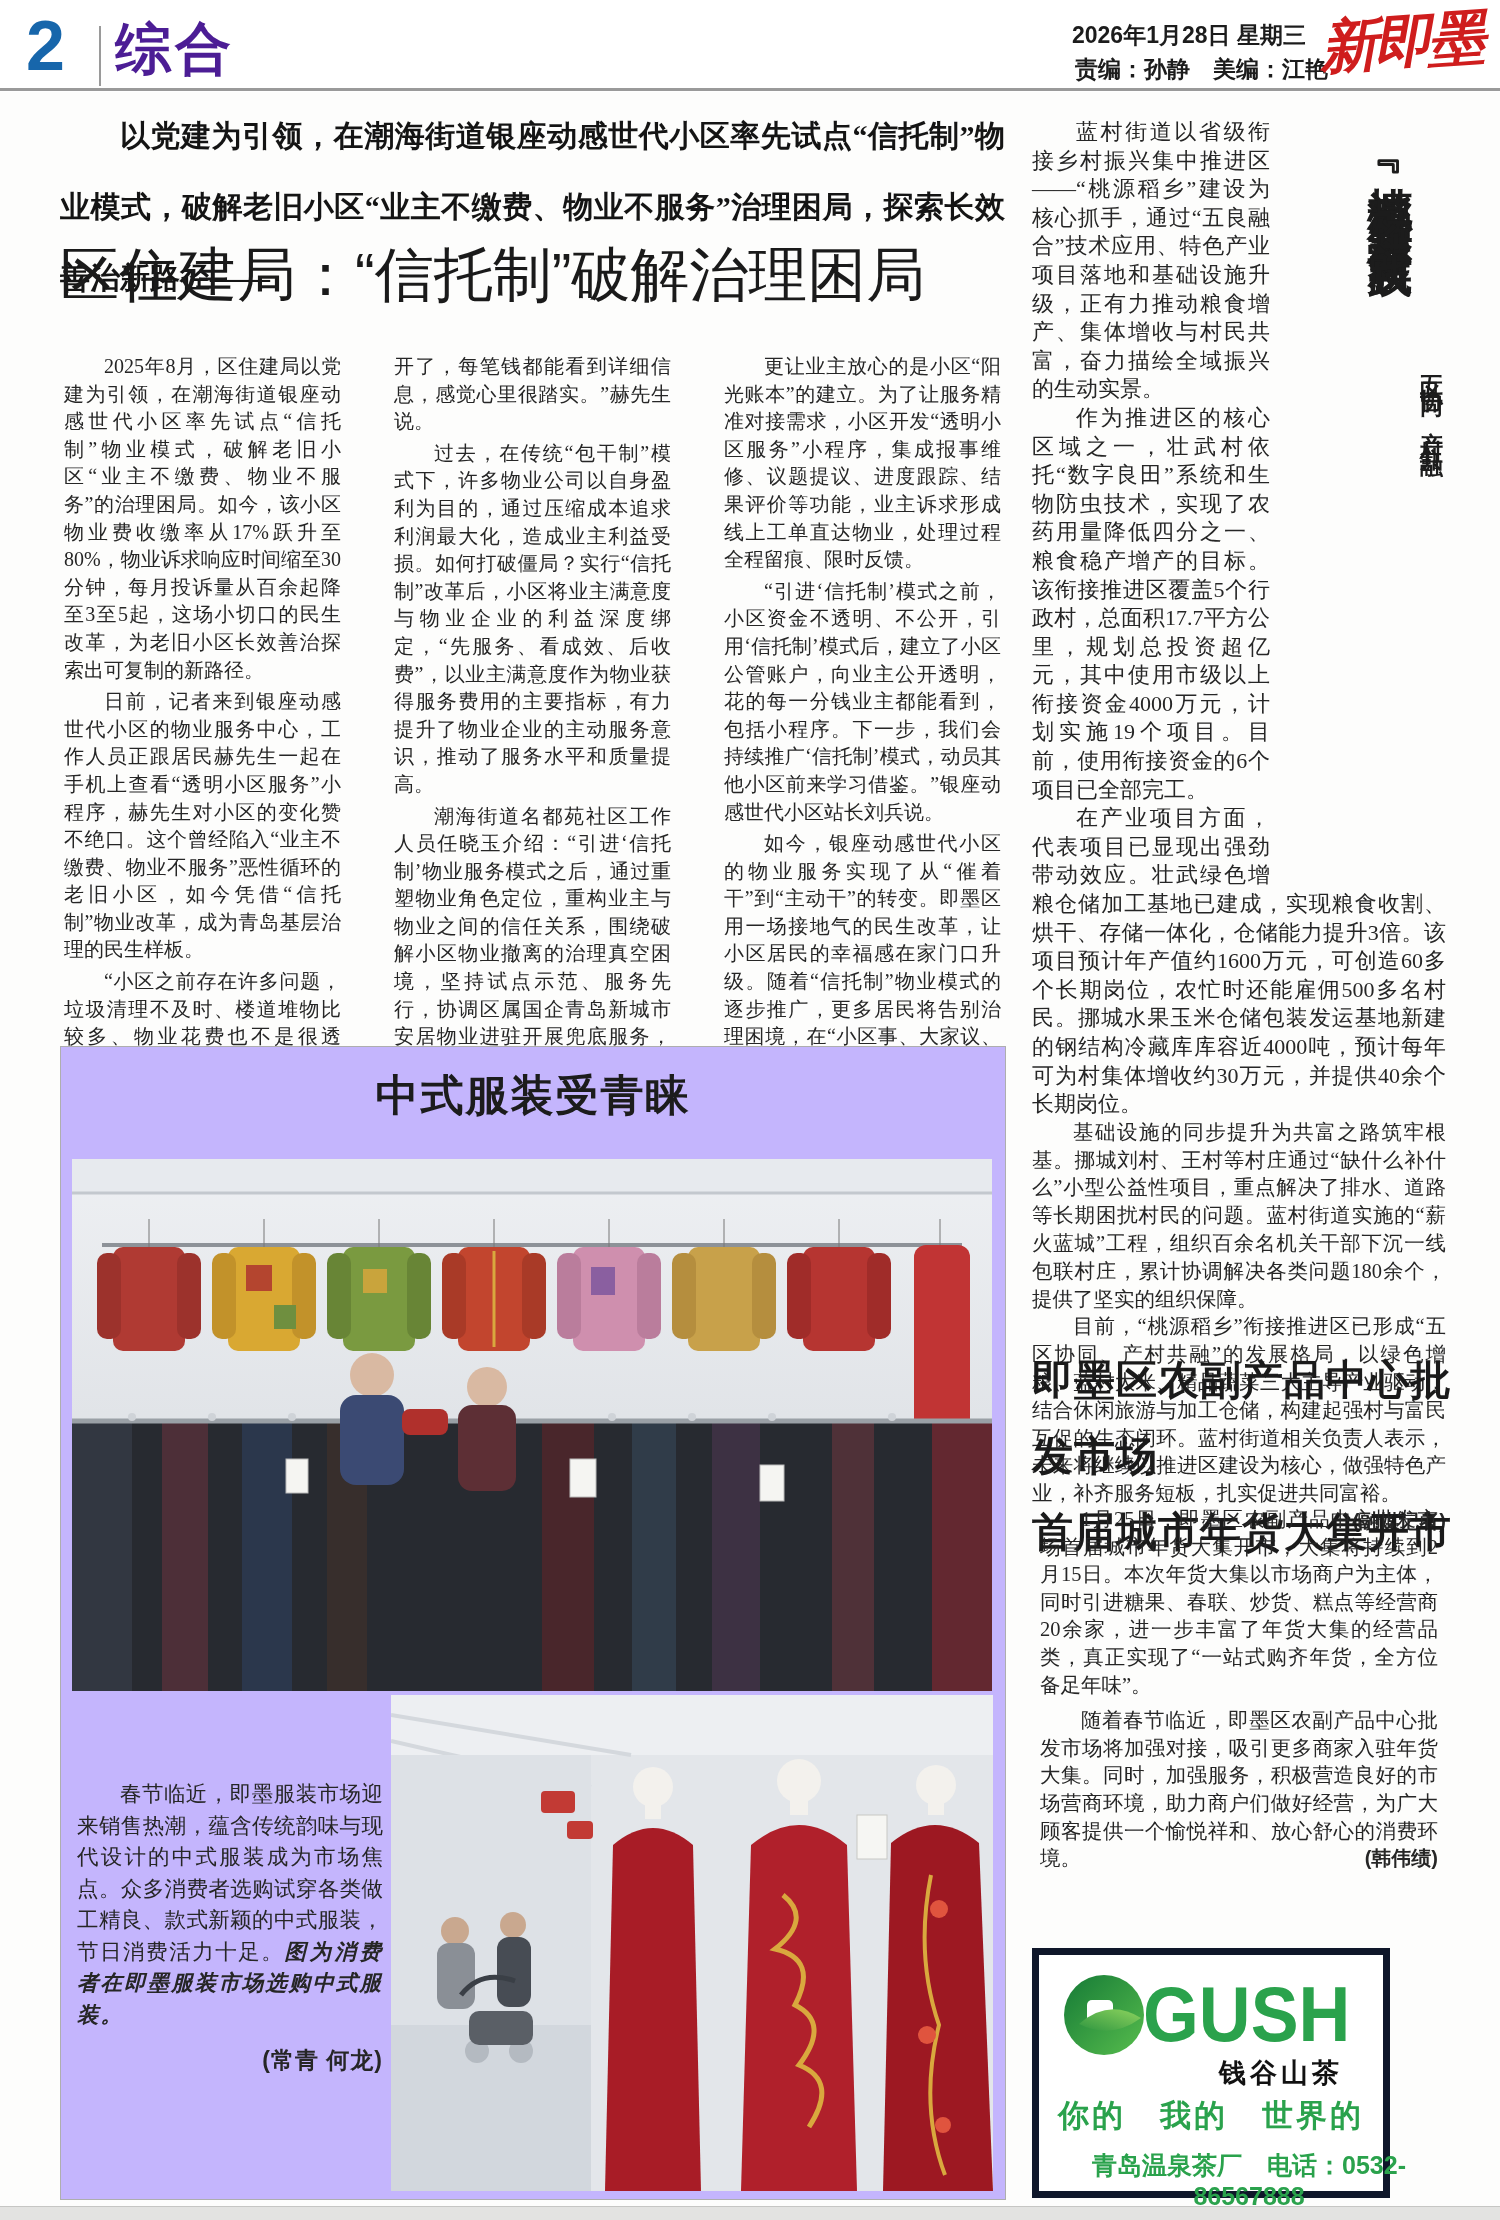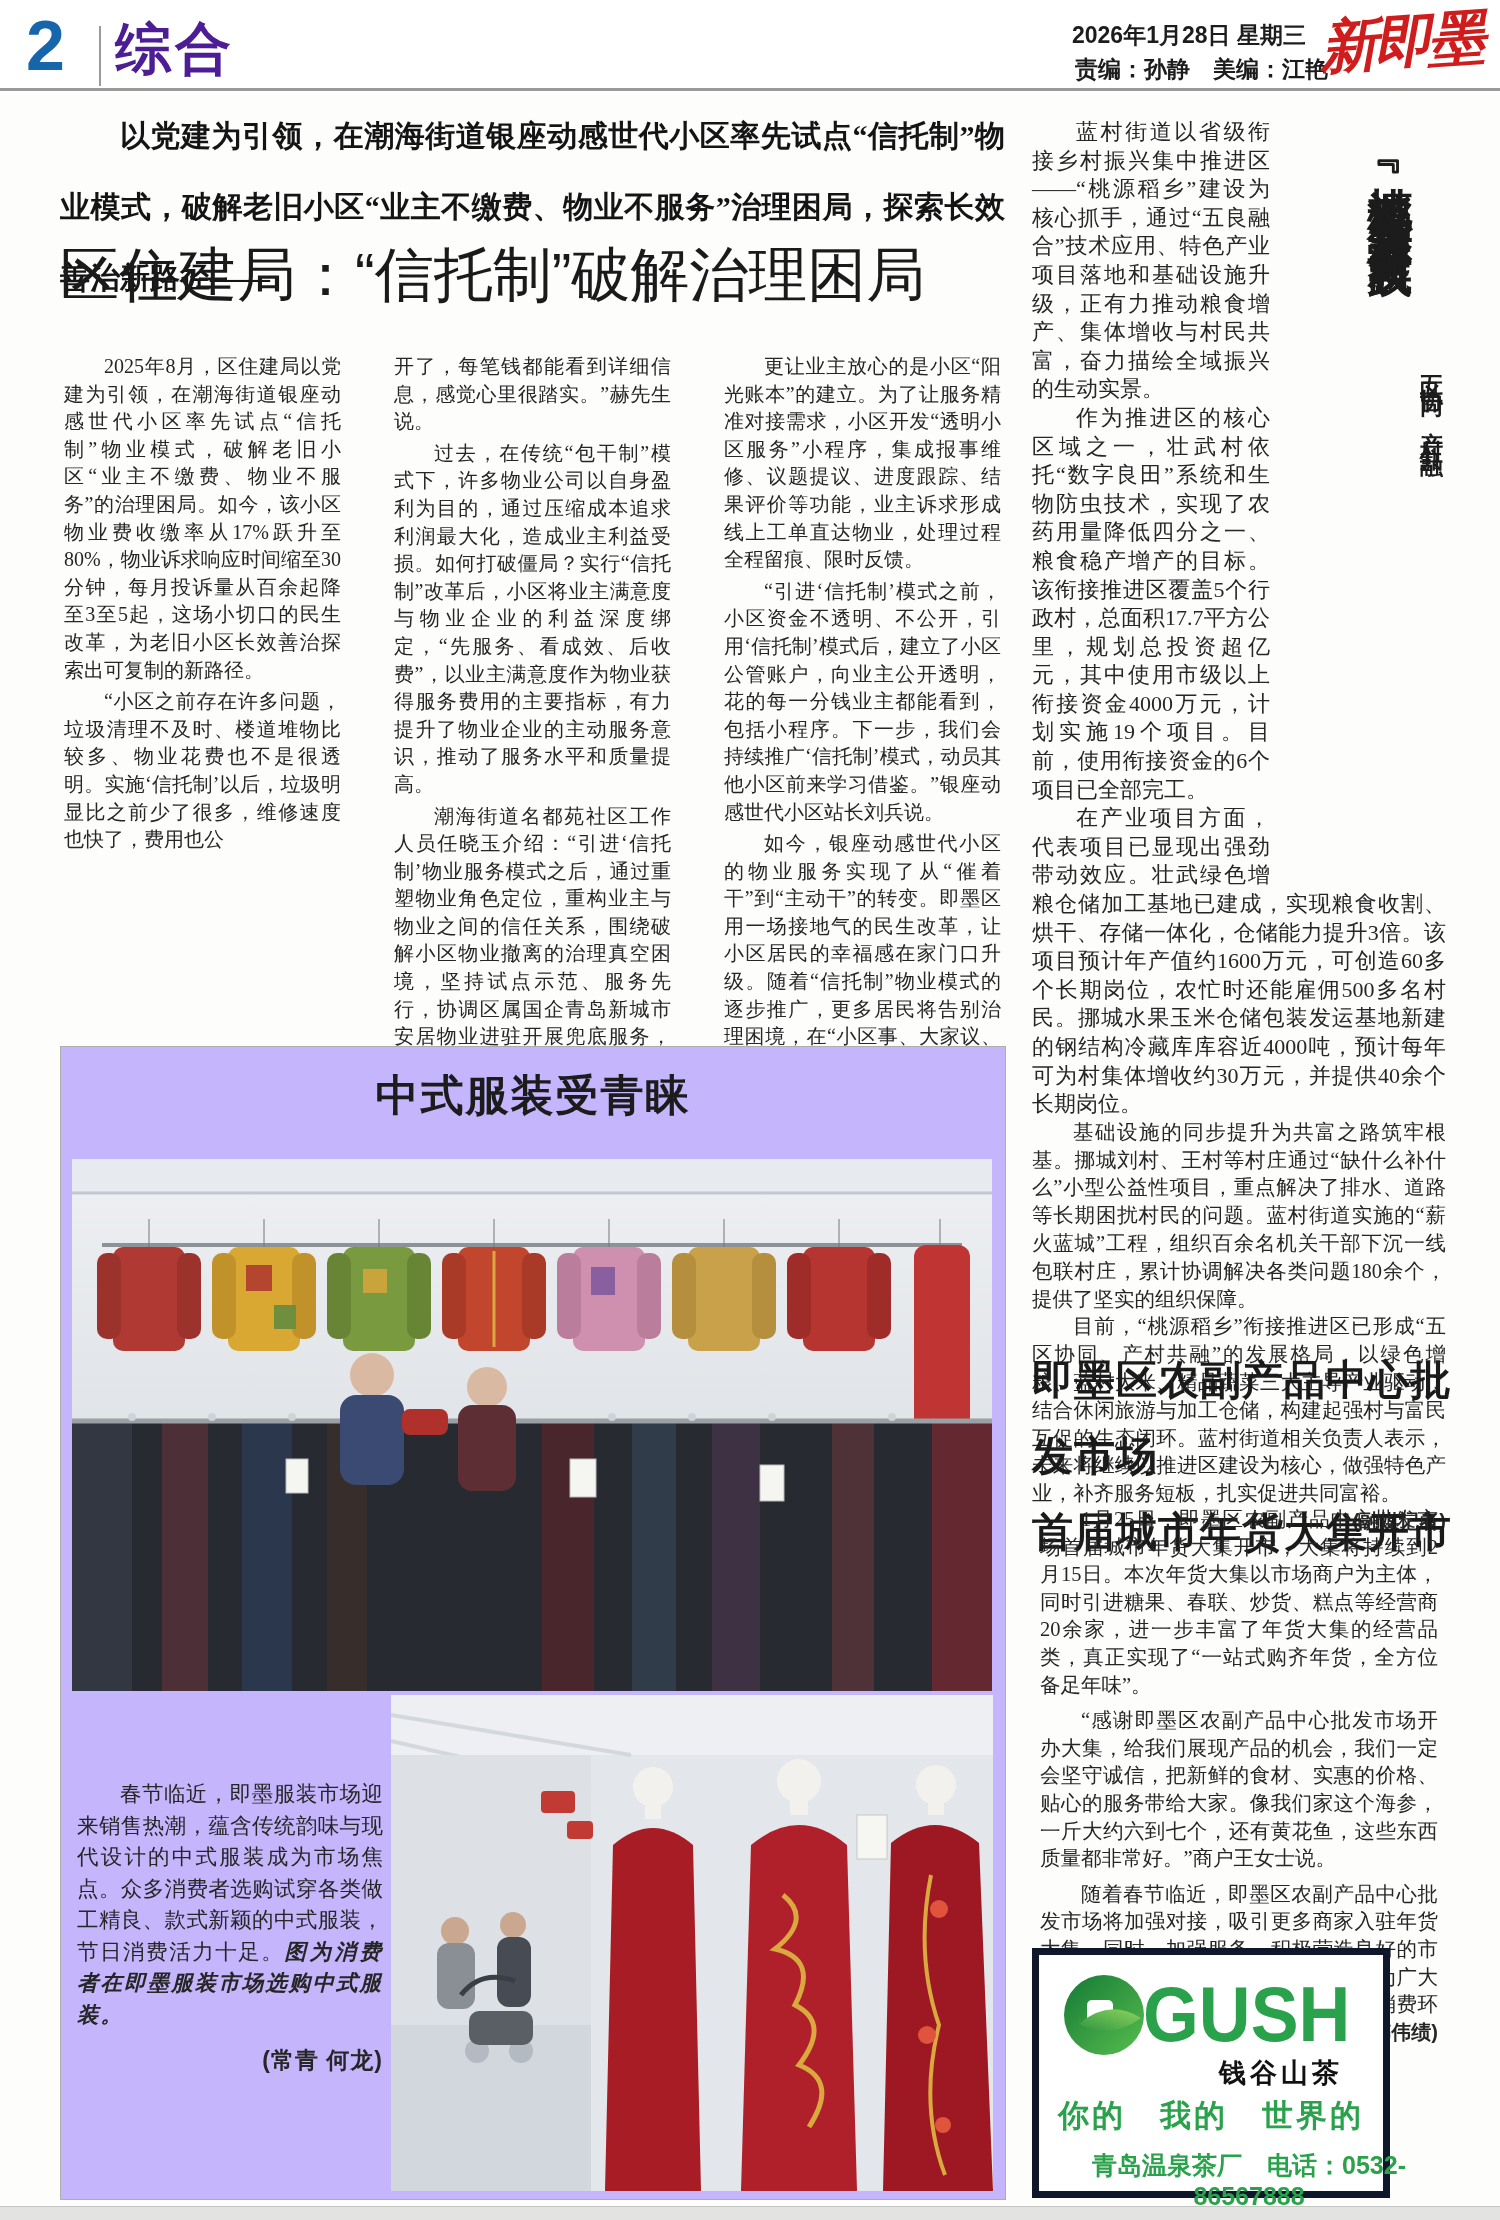--- a/index.html
+++ b/index.html
@@ -85,20 +85,21 @@
     <div class="masthead">新即墨</div>
     <div class="hdr-rule"></div>
   </div>
 
   <div class="lead">以党建为引领，在潮海街道银座动感世代小区率先试点“信托制”物业模式，破解老旧小区“业主不缴费、物业不服务”治理困局，探索长效善治新路径——</div>
   <div class="h1 hei">区住建局：“信托制”破解治理困局</div>
 
   <div class="cols">
     <div class="col c1">
       <p class="ind">2025年8月，区住建局以党建为引领，在潮海街道银座动感世代小区率先试点“信托制”物业模式，破解老旧小区“业主不缴费、物业不服务”的治理困局。如今，该小区物业费收缴率从17%跃升至80%，物业诉求响应时间缩至30分钟，每月投诉量从百余起降至3至5起，这场小切口的民生改革，为老旧小区长效善治探索出可复制的新路径。</p>
+      <p class="ind">日前，记者来到银座动感世代小区的物业服务中心，工作人员正跟居民赫先生一起在手机上查看“透明小区服务”小程序，赫先生对小区的变化赞不绝口。这个曾经陷入“业主不缴费、物业不服务”恶性循环的老旧小区，如今凭借“信托制”物业改革，成为青岛基层治理的民生样板。</p>
       <p class="ind">“小区之前存在许多问题，垃圾清理不及时、楼道堆物比较多、物业花费也不是很透明。实施‘信托制’以后，垃圾明显比之前少了很多，维修速度也快了，费用也公</p>
     </div>
     <div class="col c2">
       <p>开了，每笔钱都能看到详细信息，感觉心里很踏实。”赫先生说。</p>
       <p class="ind">过去，在传统“包干制”模式下，许多物业公司以自身盈利为目的，通过压缩成本追求利润最大化，造成业主利益受损。如何打破僵局？实行“信托制”改革后，小区将业主满意度与物业企业的利益深度绑定，“先服务、看成效、后收费”，以业主满意度作为物业获得服务费用的主要指标，有力提升了物业企业的主动服务意识，推动了服务水平和质量提高。</p>
       <p class="ind">潮海街道名都苑社区工作人员任晓玉介绍：“引进‘信托制’物业服务模式之后，通过重塑物业角色定位，重构业主与物业之间的信任关系，围绕破解小区物业撤离的治理真空困境，坚持试点示范、服务先行，协调区属国企青岛新城市安居物业进驻开展兜底服务，清理小区积存垃圾、修复破损设施、垫资整改消防隐患，用实打实的服务成效打消业主‘怕吃亏’的顾虑，筑牢群众信任基础。”</p>
     </div>
     <div class="col c3">
       <p class="ind">更让业主放心的是小区“阳光账本”的建立。为了让服务精准对接需求，小区开发“透明小区服务”小程序，集成报事维修、议题提议、进度跟踪、结果评价等功能，业主诉求形成线上工单直达物业，处理过程全程留痕、限时反馈。</p>
       <p class="ind">“引进‘信托制’模式之前，小区资金不透明、不公开，引用‘信托制’模式后，建立了小区公管账户，向业主公开透明，花的每一分钱业主都能看到，包括小程序。下一步，我们会持续推广‘信托制’模式，动员其他小区前来学习借鉴。”银座动感世代小区站长刘兵说。</p>
@@ -280,21 +281,20 @@
       <p class="ind small"><span>目前，“桃源稻乡”衔接推进区已形成“五区协同、产村共融”的发展格局，以绿色增粮、蓝村大米、精品蔬菜三大主导产业驱动，结合休闲旅游与加工仓储，构建起强村与富民互促的生态闭环。蓝村街道相关负责人表示，未来将继续以推进区建设为核心，做强特色产业，补齐服务短板，扎实促进共同富裕。</span><span class="byl">(融媒记者)</span></p>
     </div>
   </div>
 
   <div class="h2 hei">
     <div>即墨区农副产品中心批发市场</div>
     <div>首届城市年货大集开市</div>
   </div>
   <div class="a3">
     <p class="ind">1月25日，即墨区农副产品中心批发市场首届城市年货大集开市，大集将持续到2月15日。本次年货大集以市场商户为主体，同时引进糖果、春联、炒货、糕点等经营商20余家，进一步丰富了年货大集的经营品类，真正实现了“一站式购齐年货，全方位备足年味”。</p>
-    <p class="ind">“感谢即墨区农副产品中心批发市场开办大集，给我们展现产品的机会，我们一定会坚守诚信，把新鲜的食材、实惠的价格、贴心的服务带给大家。像我们家这个海参，一斤大约六到七个，还有黄花鱼，这些东西质量都非常好。”商户王女士说。</p>
     <p class="ind"><span>随着春节临近，即墨区农副产品中心批发市场将加强对接，吸引更多商家入驻年货大集。同时，加强服务，积极营造良好的市场营商环境，助力商户们做好经营，为广大顾客提供一个愉悦祥和、放心舒心的消费环境。</span><span class="byl">(韩伟绩)</span></p>
   </div>
 
   <div class="ad">
     <div class="ad-logo-row">
       <svg class="gush-circle" width="86" height="86" viewBox="0 0 86 86">
         <defs>
           <linearGradient id="gc" x1="0" y1="0" x2="1" y2="1">
             <stop offset="0" stop-color="#157a36"></stop>
               <stop offset="1" stop-color="#57bd4d"></stop>

